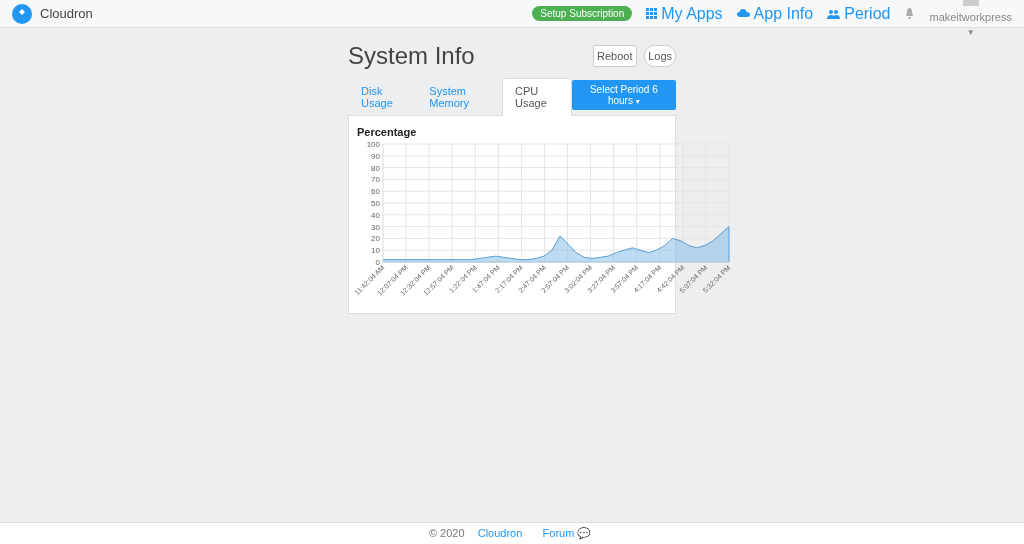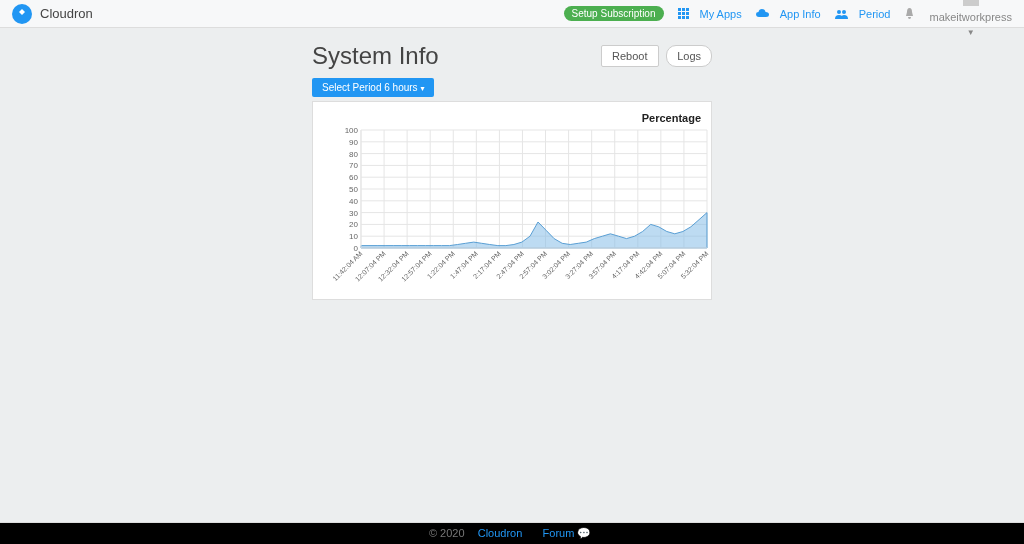--- a/index.html
+++ b/index.html
@@ -1,50 +1,50 @@
 <!DOCTYPE html>
 <html><head>
 <meta charset="utf-8">
 <style>
 * { box-sizing: border-box; margin: 0; padding: 0; }
 body { font-family: -apple-system, "Helvetica Neue", Arial, sans-serif; background: #eceeef; color: #333; font-size: 13px; }
 .navbar { background: #f7f8f9; border-bottom: 1px solid #ddd; height: 28px; display: flex; align-items: center; padding: 0 12px; justify-content: space-between; }
 .nav-left { display: flex; align-items: center; gap: 8px; }
 .brand { font-size: 13px; color: #444; }
 .nav-right { display: flex; align-items: center; gap: 14px; }
-.nav-link { color: #2196f3; font-size: 11px; text-decoration: none; display: flex; align-items: center; gap: 11px; cursor: pointer; }
+.nav-link { color: #2196f3; font-size: 16px; text-decoration: none; display: flex; align-items: center; gap: 4px; cursor: pointer; }
 .nav-link.gray { color: #888; }
 .badge-green { background: #4caf50; color: #fff; font-size: 10px; padding: 2px 8px; border-radius: 10px; }
 .avatar { width: 16px; height: 16px; background: #ccc; display: inline-block; }
 .user-link { color: #888; font-size: 11px; display: flex; align-items: center; gap: 5px; cursor: pointer; flex-direction: column; }
 .caret { font-size: 8px; }
 .logo-circle { width: 20px; height: 20px; border-radius: 50%; background: #2196f3; display: flex; align-items: center; justify-content: center; }
 
-.container { width: 400px; margin: 14px auto 0; }
+.container { width: 328px; margin: 14px auto 0; }
 .header-row { display: flex; justify-content: space-between; align-items: center; margin-bottom: 8px; }
 .page-title { font-size: 24px; font-weight: 300; color: #444; }
-.btn { background: #fff; border: 1px solid #ccc; padding: 4px 10px; font-size: 11px; color: #555; cursor: pointer; border-radius: 2px; }
+.btn { background: #fff; border: 1px solid #ccc; padding: 4px 3px; font-size: 11px; color: #555; cursor: pointer; border-radius: 2px; }
 .btn + .btn { margin-left: 4px; border-radius: 10px; }
 
 .tab-row { display: flex; justify-content: space-between; align-items: center; border-bottom: 1px solid #ddd; }
 .tabs { display: flex; }
 .tab { padding: 6px 12px; font-size: 11px; color: #2196f3; cursor: pointer; border: 1px solid transparent; border-bottom: none; }
 .tab.active { background: #fff; color: #555; border: 1px solid #ddd; border-bottom: 1px solid #fff; margin-bottom: -1px; border-radius: 3px 3px 0 0; }
 .btn-primary { background: #2196f3; color: #fff; border: none; padding: 4px 10px; font-size: 10px; border-radius: 2px; cursor: pointer; margin-bottom: 4px; }
 
-.panel { background: #fff; border: 1px solid #ddd; border-top: none; padding: 10px 10px 6px 20px; text-align: right; }
+.panel { background: #fff; border: 1px solid #ddd; border-top: none; padding: 10px 10px 6px 6px; }
 .chart-title { font-size: 11px; font-weight: bold; color: #222; margin-bottom: 4px; margin-left: 2px; }
 .chart-wrap { position: relative; }
 svg { display: block; }
 .grid-line { stroke: #e5e5e5; stroke-width: 1; }
 .tick-label { font-size: 8px; fill: #666; }
 .xtick { font-size: 7px; fill: #666; }
 .area { fill: #86bde8; fill-opacity: 0.55; stroke: #5a9fd4; stroke-width: 1; }
 
-.footer { position: fixed; bottom: 0; left: 0; right: 0; background: #000000; border-top: 1px solid #ddd; text-align: center; font-size: 11px; color: #777; padding: 4px 0; }
+.footer { position: fixed; bottom: 0; left: 0; right: 0; background: #ffffff; border-top: 1px solid #ddd; text-align: center; font-size: 11px; color: #777; padding: 4px 0; }
 .footer a { color: #2196f3; text-decoration: none; margin: 0 4px; }
 
 .icon { display: inline-block; }
 </style>
 </head>
 <body>
 
 <div class="navbar">
   <div class="nav-left">
     <span class="logo-circle">
@@ -109,20 +109,25 @@
 <div class="container">
   <div class="header-row">
     <h1 class="page-title">System Info</h1>
     <div>
       <button class="btn">Reboot</button>
       <button class="btn">Logs</button>
     </div>
   </div>
 
   <div class="tab-row">
+    <div class="tabs">
+      <div class="tab">Disk Usage</div>
+      <div class="tab">System Memory</div>
+      <div class="tab active">CPU Usage</div>
+    </div>
     <button class="btn-primary">
       <span>Select Period 6 hours</span>
       <span class="caret"> ▾</span>
     </button>
   </div>
 
   <div class="panel">
     <div class="chart-title">Percentage</div>
     <div class="chart-wrap">
       <svg id="chart-svg" width="380" height="165">

